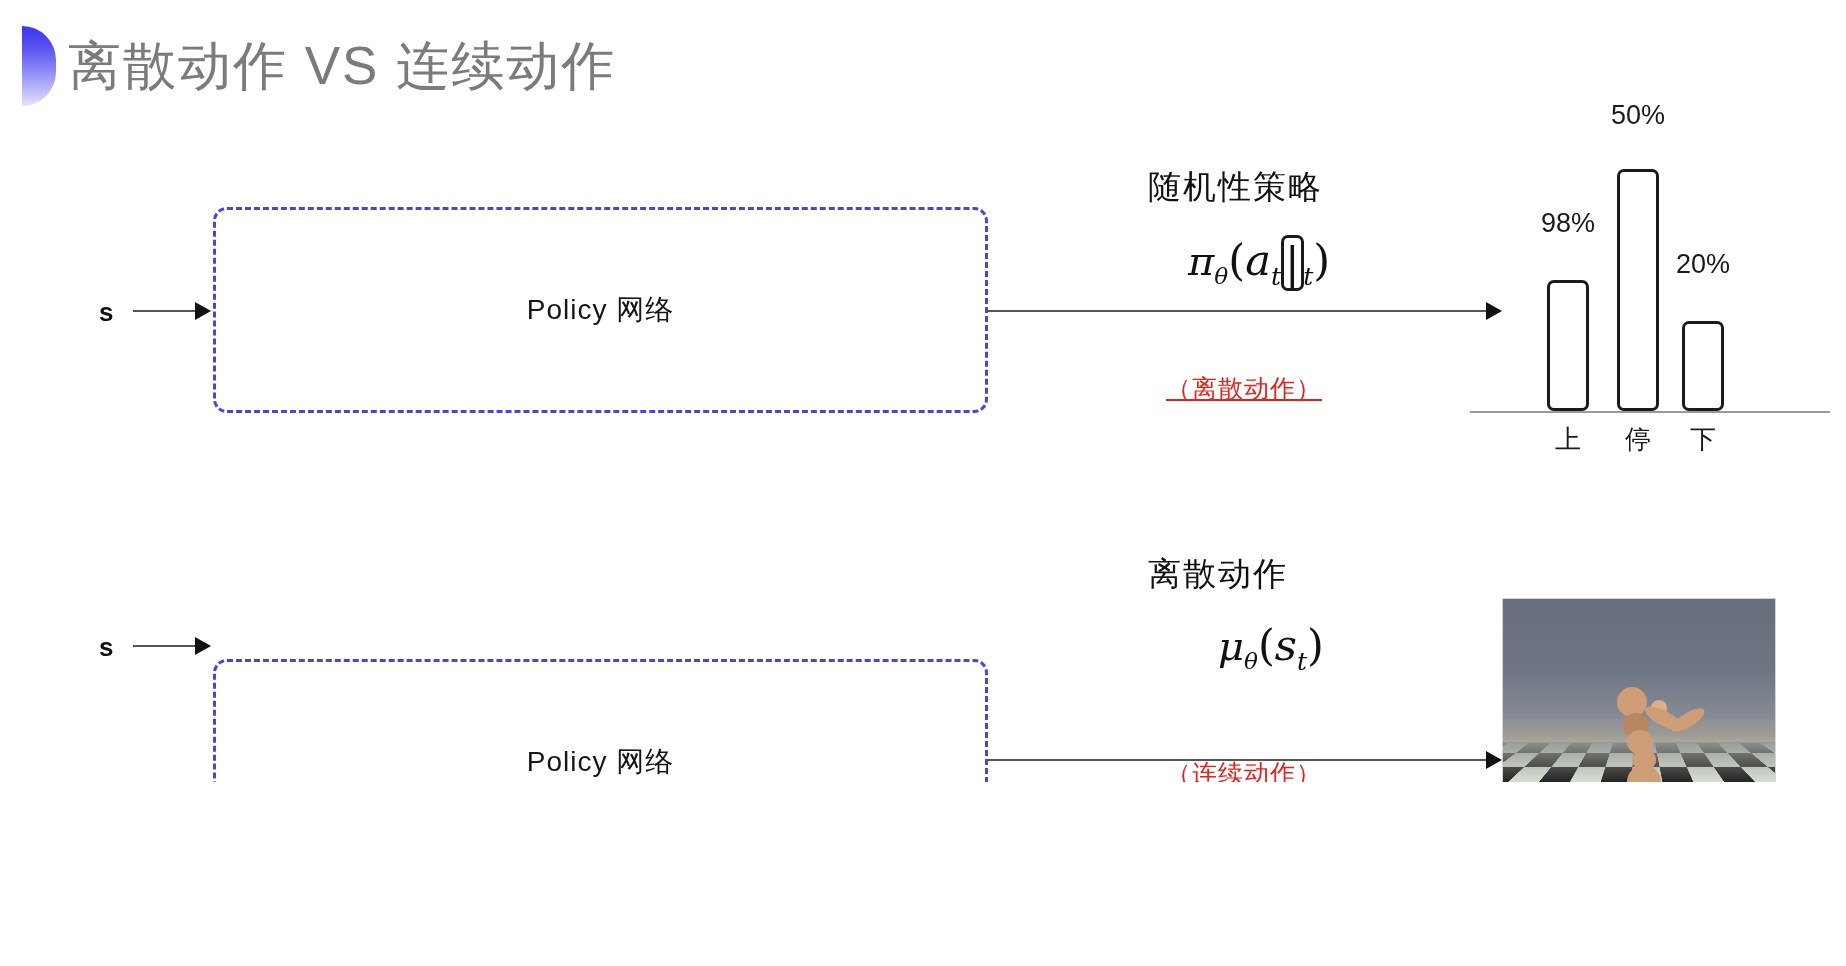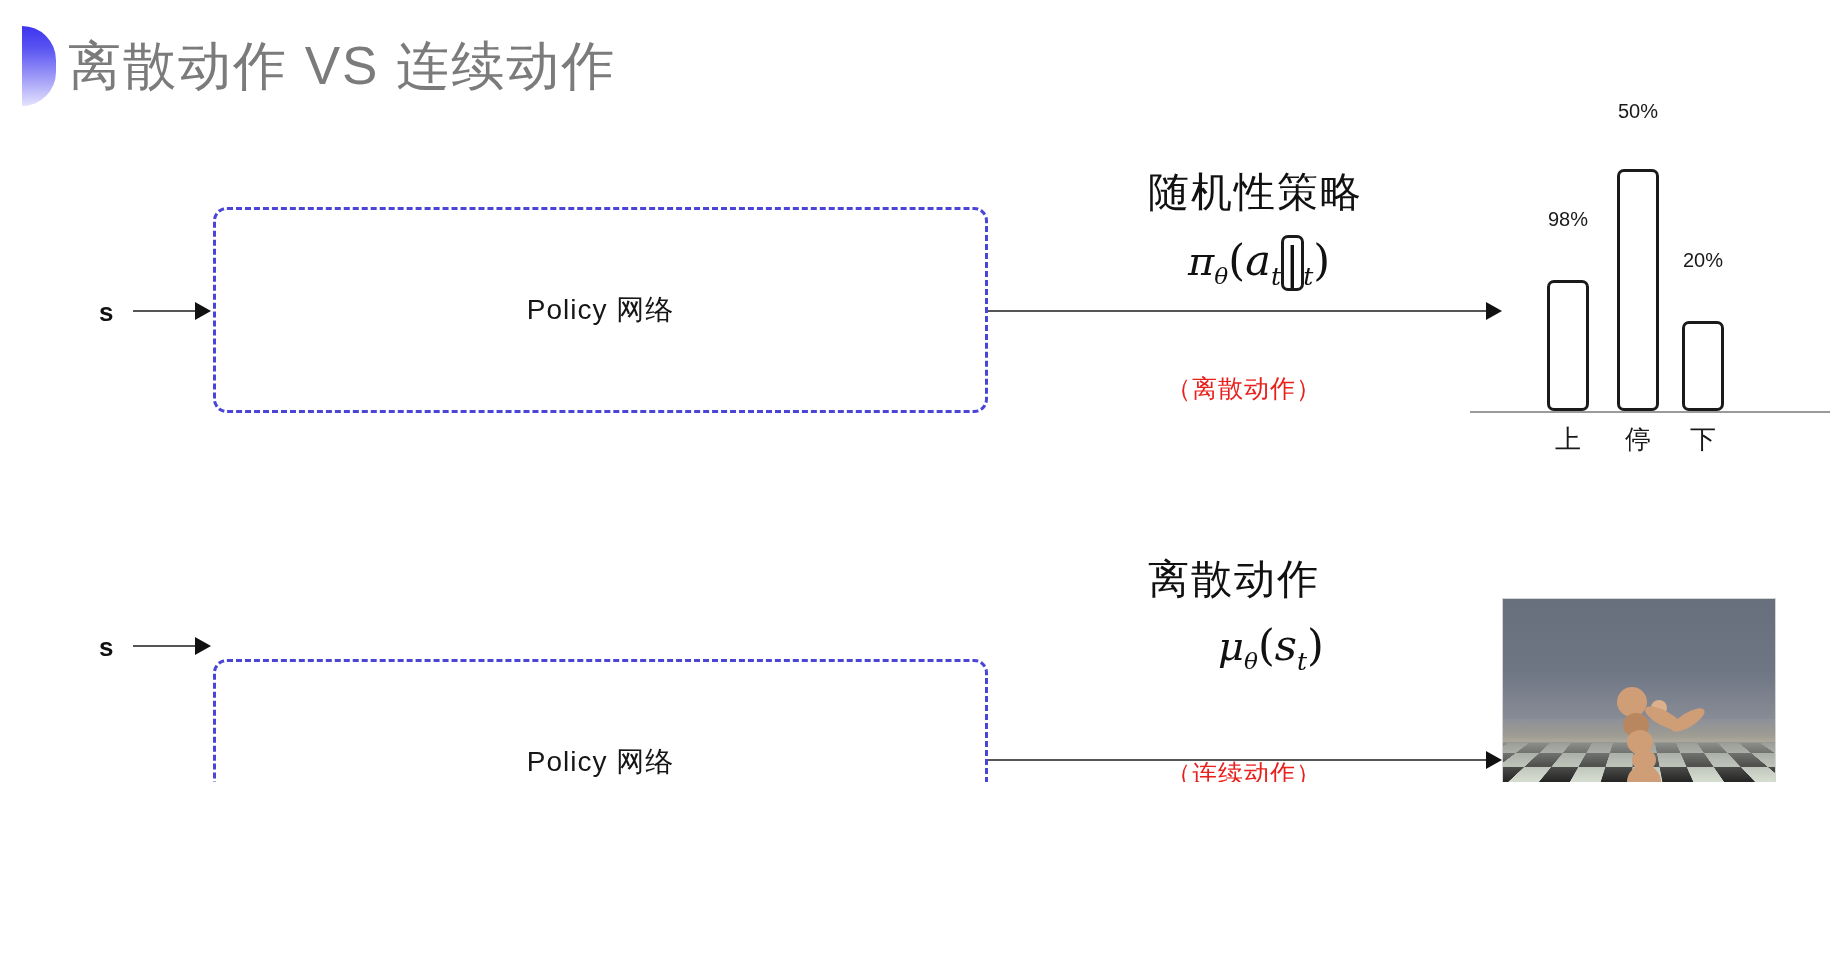--- a/index.html
+++ b/index.html
@@ -75,21 +75,21 @@
     width: 0;
     height: 0;
     border-top: 9px solid transparent;
     border-bottom: 9px solid transparent;
     border-left: 16px solid #111111;
   }
 
   
   .annot-title {
     position: absolute;
-    font-size: 41px;
+    font-size: 33px;
     color: #111111;
     letter-spacing: 2px;
     white-space: nowrap;
   }
   .annot-formula {
     position: absolute;
     font-family: "DejaVu Serif", "Liberation Serif", serif;
     font-style: italic;
     font-size: 40px;
     color: #111111;
@@ -127,21 +127,21 @@
   }
   .bar {
     position: absolute;
     box-sizing: border-box;
     border: 3px solid #1a1a1a;
     border-radius: 7px;
     background: #ffffff;
   }
   .bar-value {
     position: absolute;
-    font-size: 20px;
+    font-size: 27px;
     color: #1a1a1a;
     text-align: center;
     white-space: nowrap;
   }
   .bar-cat {
     position: absolute;
     font-size: 26px;
     color: #1a1a1a;
     text-align: center;
     white-space: nowrap;
@@ -216,21 +216,21 @@
     <span class="policy-box-label">Policy 网络</span>
   </div>
 
   <div class="arrow-line" style="left:988px; top:310px; width:500px;"></div>
   <div class="arrow-head" style="left:1486px; top:302px;"></div>
 
   <div class="annot-title" style="left:1148px; top:165px;">随机性策略</div>
   <div class="annot-formula" style="left:1182px; top:235px;">
     <span>π</span><sub>θ</sub><span class="paren">(<i>a</i><sub>t</sub><span class="bar">|</span><i>s</i><sub>t</sub>)</span>
   </div>
-  <div class="annot-red" style="left:1166px; top:372px;">（离散动作）</div>
+  <div class="annot-red" style="left:1166px; top:372px;text-decoration:underline;">（离散动作）</div>
 
   <div class="chart" style="left:1470px; top:100px; width:360px; height:330px;">
 
     <div class="chart-axis" style="left:0px; top:311px; width:360px;"></div>
 
     <div class="bar" style="left:77px; top:180px; width:42px; height:131px;"></div>
     <div class="bar-value" style="left:48px; top:108px; width:100px;">98%</div>
     <div class="bar-cat" style="left:48px; top:322px; width:100px;">上</div>
 
     <div class="bar" style="left:147px; top:69px; width:42px; height:242px;"></div>

